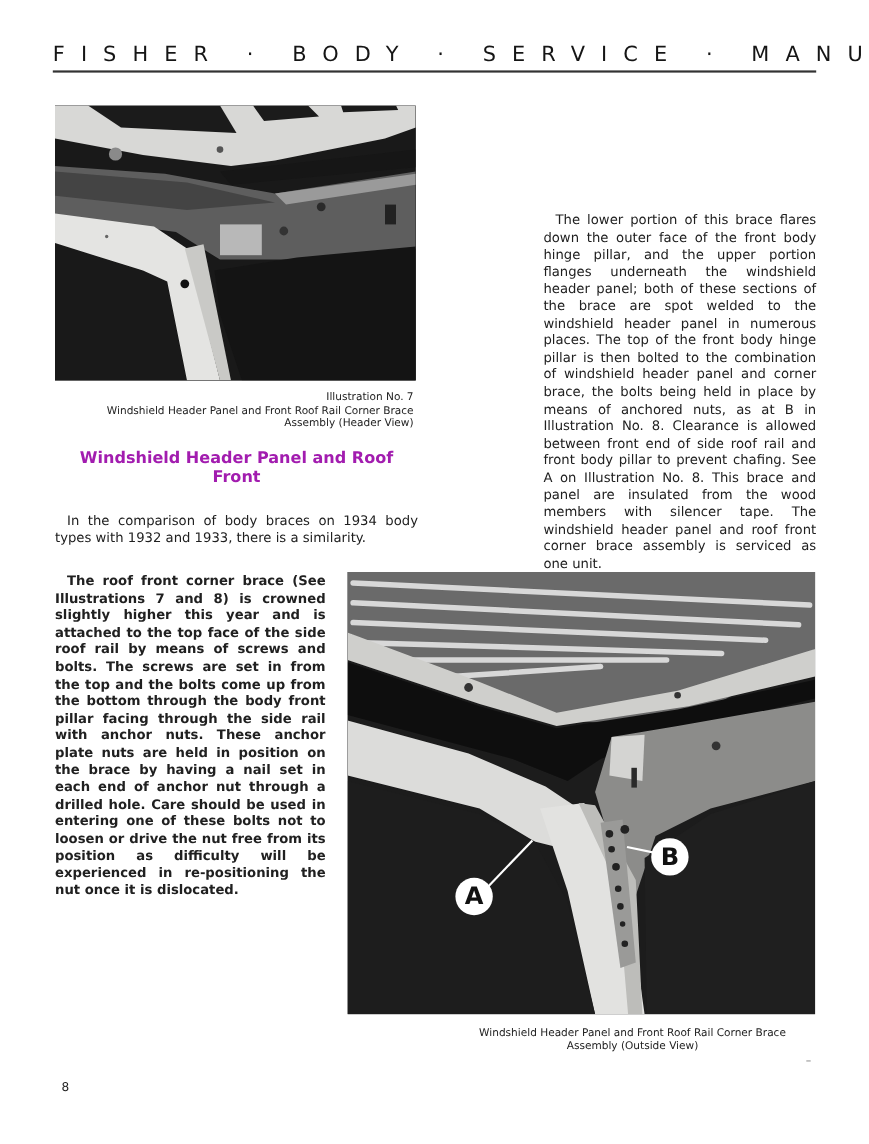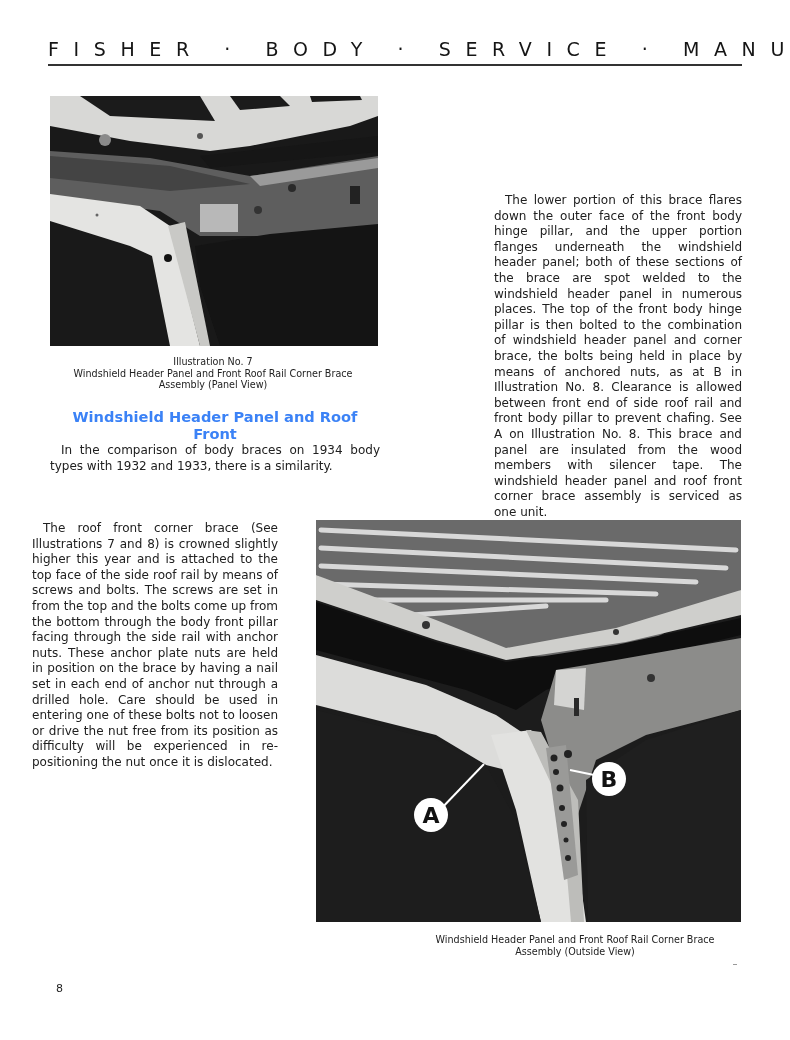--- a/index.html
+++ b/index.html
@@ -11,32 +11,32 @@
                   white-space: nowrap; color: #151515; line-height: 22px; }
   .header-rule { position: absolute; left: 0; top: 26px; width: 694px; height: 2px; background: #333; }
 
   .photo { position: absolute; background: #1a1a1a; overflow: hidden; }
   .photo svg { display: block; }
 
   .photo7 { left: 50px; top: 96px; width: 328px; height: 250px; }
   .photo8 { left: 316px; top: 520px; width: 425px; height: 402px; }
 
   .caption { position: absolute; text-align: center; font-size: 9.6px; line-height: 11.5px; color: #222; }
-  .caption7 { left: 50px; top: 356px; width: 326px; }
+  .caption7 { left: 50px; top: 356px; width: 326px; text-align: right; }
   .caption8 { left: 420px; top: 934px; width: 310px; }
 
   .section-heading { position: absolute; left: 50px; top: 408px; width: 330px; text-align: center;
-                     font-size: 14.6px; font-weight: bold; line-height: 17px; color: #3b82f6; }
+                     font-size: 14.6px; font-weight: bold; line-height: 17px; color: #a21caf; }
 
   .body-text { position: absolute; font-size: 12px; line-height: 15.6px; color: #202020;
                text-align: justify; }
   .body-text p { margin: 0; text-indent: 11px; }
 
-  .col-left-top { left: 50px; top: 443px; width: 330px; }
-  .col-left-bottom { left: 32px; top: 521px; width: 246px; }
+  .col-left-top { left: 50px; top: 466px; width: 330px; }
+  .col-left-bottom { left: 50px; top: 521px; width: 246px; font-weight: bold; }
   .col-right { left: 494px; top: 193px; width: 248px; }
 
   .page-number { position: absolute; left: 56px; top: 982px; font-size: 11px; color: #222; }
   .speck { position: absolute; left: 733px; top: 964px; width: 4px; height: 1px; background: #999; }
 </style>
 </head>
 <body>
 
 <div class="header">
   <div class="header-title">FISHER · BODY · SERVICE · MANUAL</div>
@@ -68,21 +68,21 @@
     <circle cx="118" cy="162" r="4" fill="#111"></circle>
     <circle cx="47" cy="119" r="1.5" fill="#666"></circle>
 
     <polygon points="145,150 220,138 328,128 328,250 170,250 150,190" fill="#141414"></polygon>
   </svg>
 </div>
 
 <div class="caption caption7">
   <div>Illustration No. 7</div>
   <div>Windshield Header Panel and Front Roof Rail Corner Brace</div>
-  <div>Assembly (Panel View)</div>
+  <div>Assembly (Header View)</div>
 </div>
 
 <div class="section-heading">
   <div>Windshield Header Panel and Roof Front</div>
 </div>
 
 <div class="body-text col-left-top">
   <p>In the comparison of body braces on 1934 body types with 1932 and 1933, there is a similarity.</p>
 </div>
 

